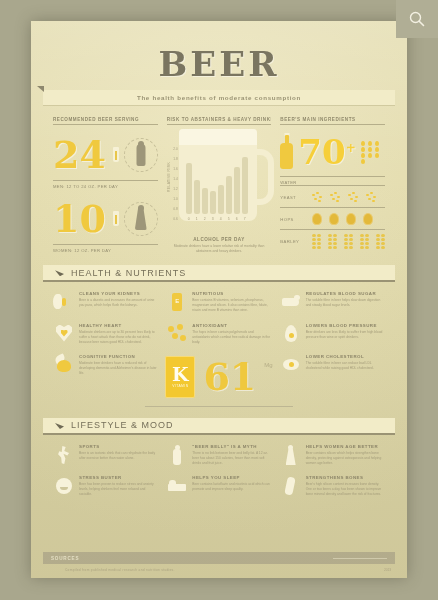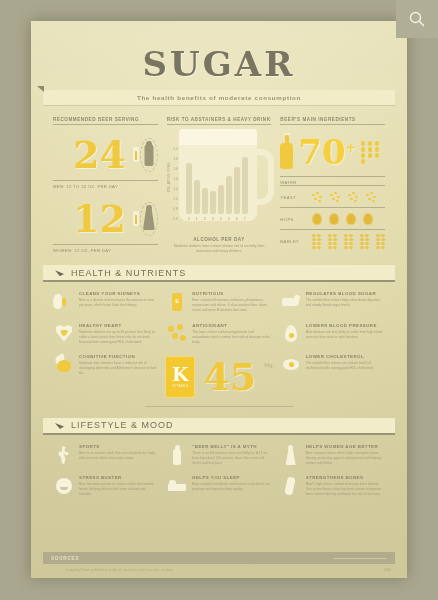--- a/index.html
+++ b/index.html
@@ -71,21 +71,21 @@
 
   
   #stat-columns { display: flex; gap: 9px; margin-top: 12px; }
   .stat-col { flex: 1; min-width: 0; }
   .col-head {
     font-size: 4.6px; letter-spacing: .55px; color: #918a6c; font-weight: bold;
     padding-bottom: 2px; border-bottom: 1px solid #b5ae8a; white-space: nowrap; overflow: hidden;
   }
 
   
-  .serving { display: flex; align-items: center; margin-top: 8px; height: 44px; margin-left: 20px; }
+  .serving { display: flex; align-items: center; margin-top: 8px; height: 44px; }
   .serving-num {
     font-family: "DejaVu Serif", serif; font-weight: bold;
     font-size: 38px; line-height: 1; color: #f0c93f;
     text-shadow: 1px 1px 0 rgba(255,255,255,.5);
   }
   .glass-mini { width: 8px; height: 17px; margin: 0 4px 0 6px; position: relative; }
   .glass-mini i {
     position: absolute; left: 1px; top: 0; width: 6px; height: 15px;
     background: #f6f1d6; border-radius: 1px 1px 2px 2px;
   }
@@ -268,21 +268,21 @@
       <circle cx="7.5" cy="7.5" r="5" fill="none" stroke="#f3f0e2" stroke-width="1.4"></circle>
       <line x1="11.2" y1="11.2" x2="15.5" y2="15.5" stroke="#f3f0e2" stroke-width="1.6" stroke-linecap="round"></line>
     </svg>
   </span>
 </div>
 
 <div id="poster">
   <div class="inner">
 
     <div id="masthead">
-      <div id="title">SUGAR</div>
+      <div id="title">BEER</div>
     </div>
     <div id="banner">
       <span>The health benefits of moderate consumption</span>
     </div>
 
     <div id="stat-columns">
 
       <div class="stat-col">
         <div class="col-head">RECOMMENDED BEER SERVING</div>
 
@@ -293,21 +293,21 @@
             </div>
           <div class="person">
             <div class="ring"></div>
               <div class="head"></div>
               <div class="body"></div>
           </div>
         </div>
         <div class="cap">MEN: 12 TO 24 OZ. PER DAY</div>
 
         <div class="serving">
-          <div class="serving-num">12</div>
+          <div class="serving-num">10</div>
           <div class="glass-mini">
               <i></i>
             </div>
           <div class="person female">
             <div class="ring"></div>
               <div class="head"></div>
               <div class="body"></div>
           </div>
         </div>
         <div class="cap">WOMEN: 12 OZ. PER DAY</div>
@@ -578,21 +578,21 @@
           <p>Moderate beer drinkers have a reduced risk of developing dementia and Alzheimer's disease in later life.</p>
         </div>
       </div>
       <div class="cell" style="justify-content:center">
         <div id="k-feature">
           <div id="k-card">
             <span class="small"></span>
             <span class="letter">K</span>
             <span class="small">VITAMIN</span>
           </div>
-          <div id="k-val">45</div>
+          <div id="k-val">61</div>
           <div id="k-unit">Mg</div>
         </div>
       </div>
       <div class="cell">
         <div class="ico ic-egg">
             <i></i>
             <em></em>
           </div>
         <div class="tx">
           <h3>LOWER CHOLESTEROL</h3>

